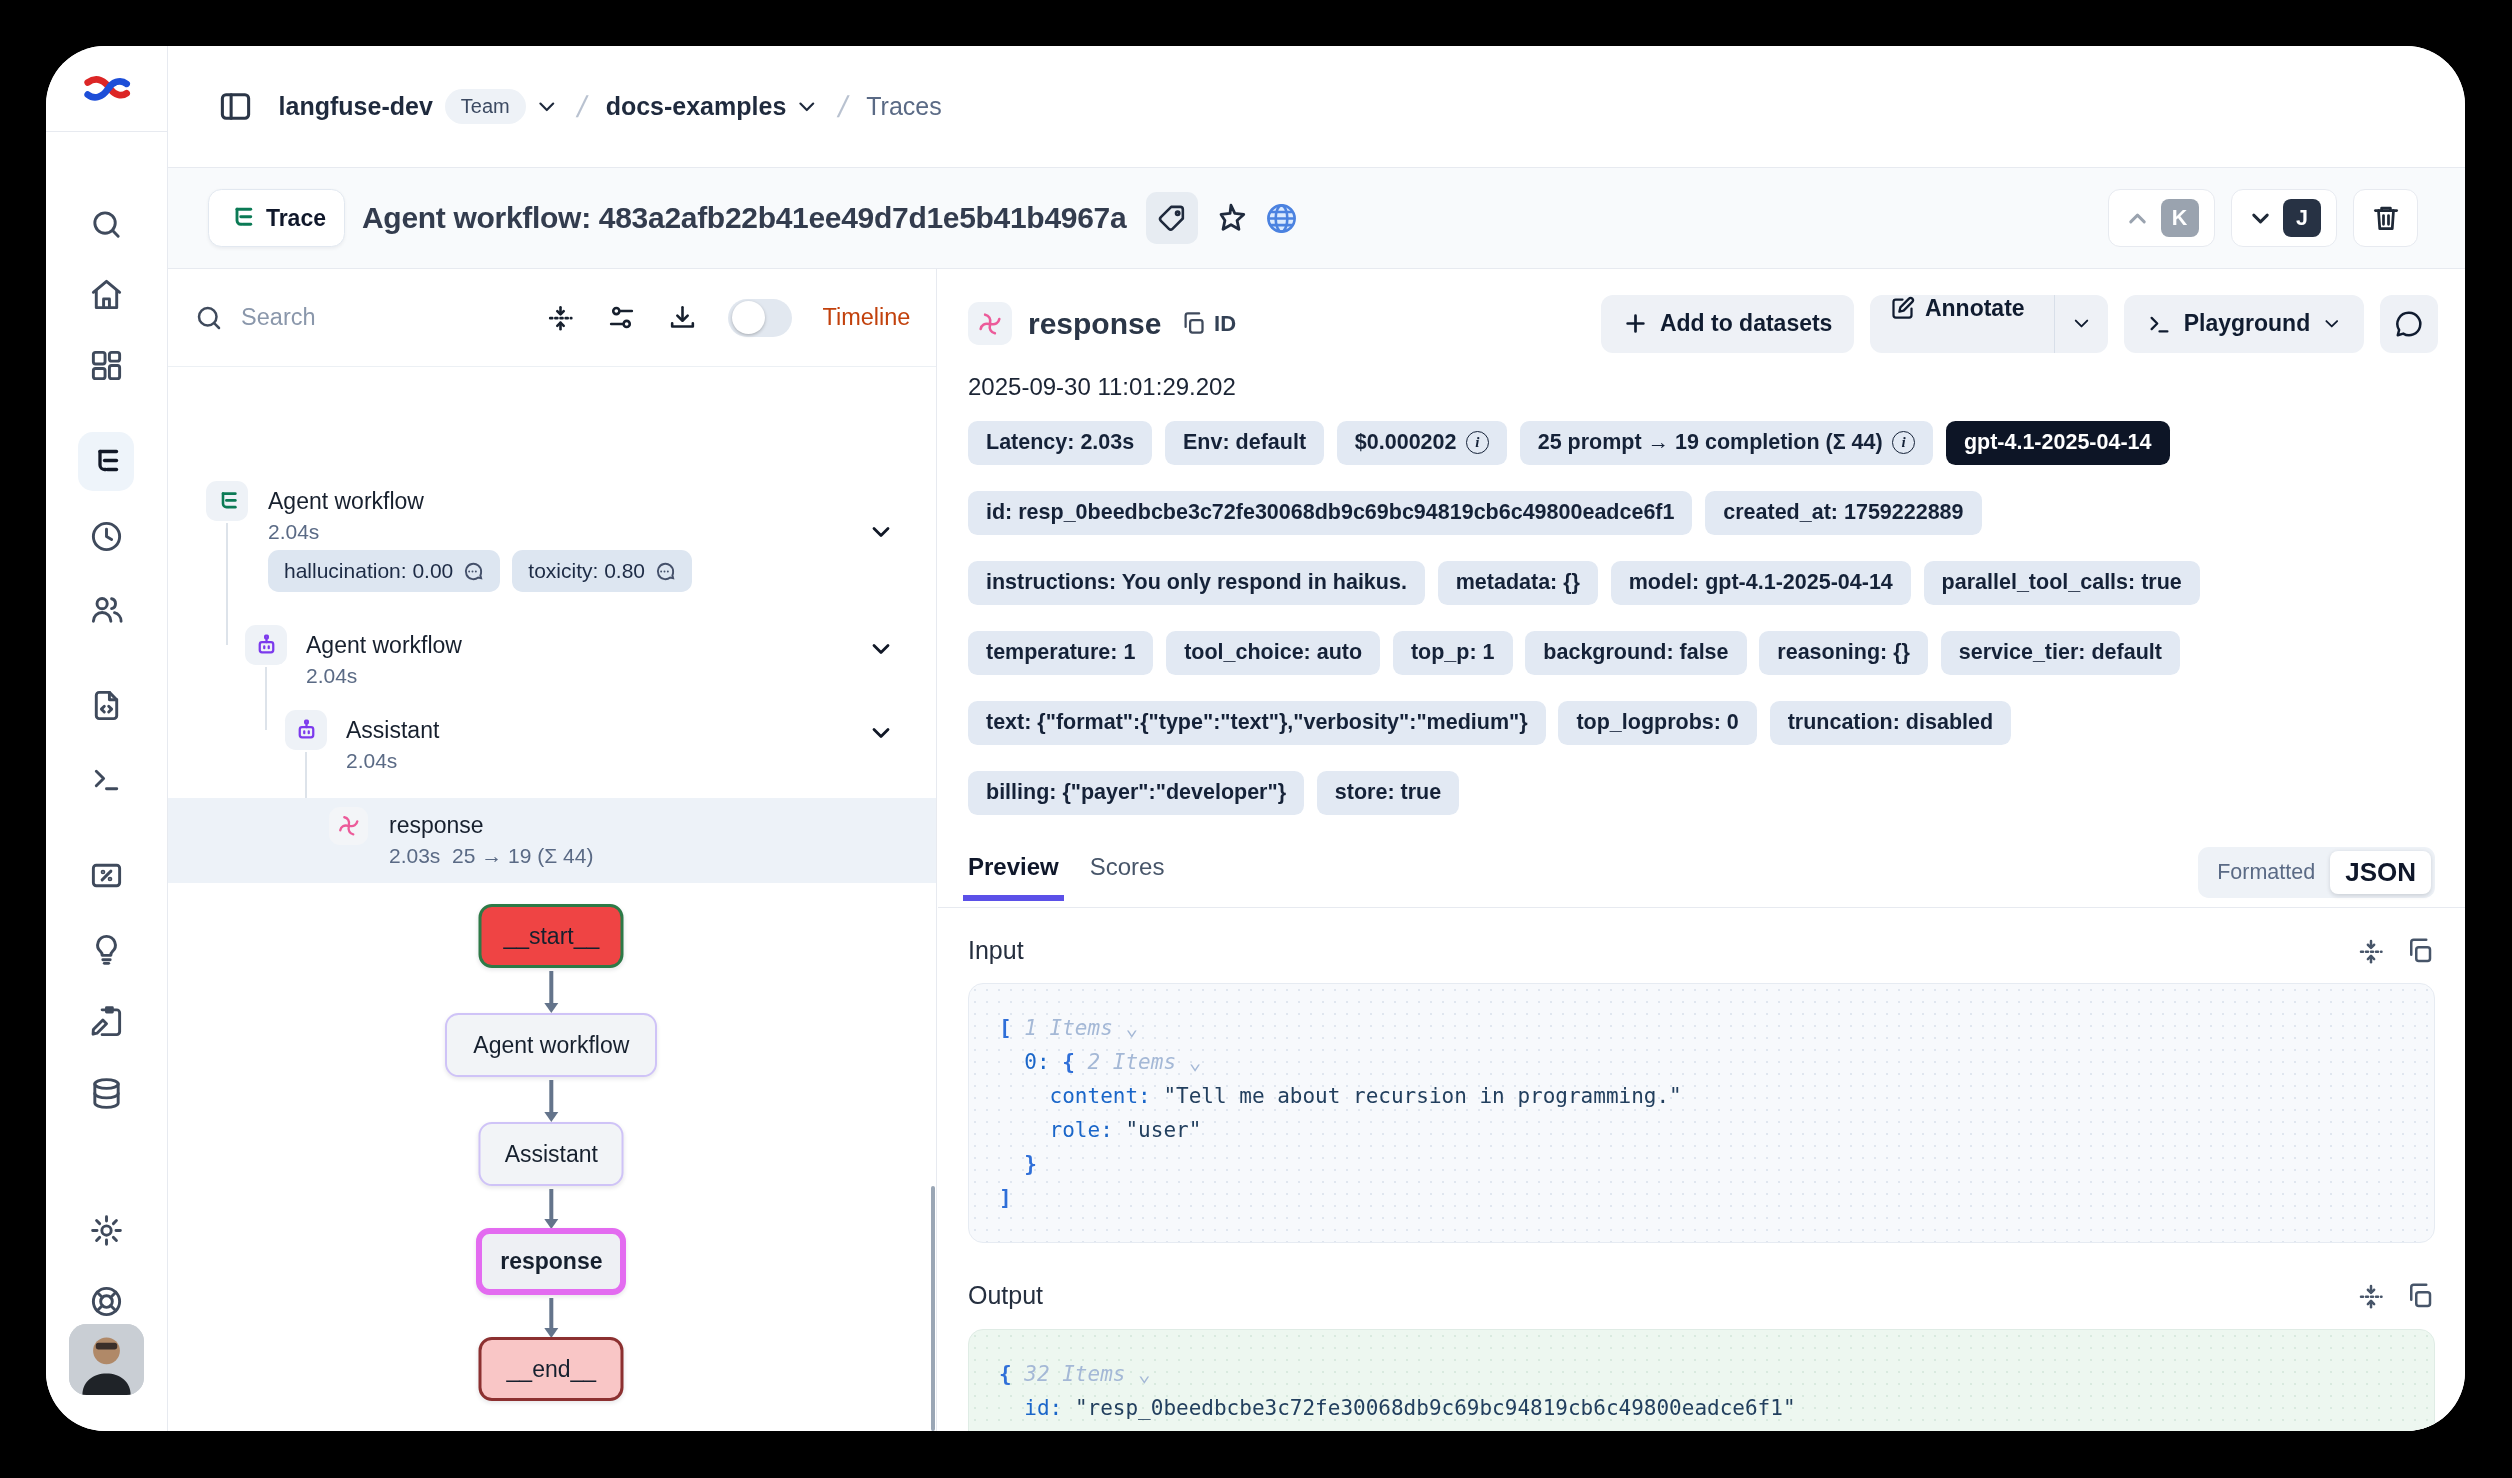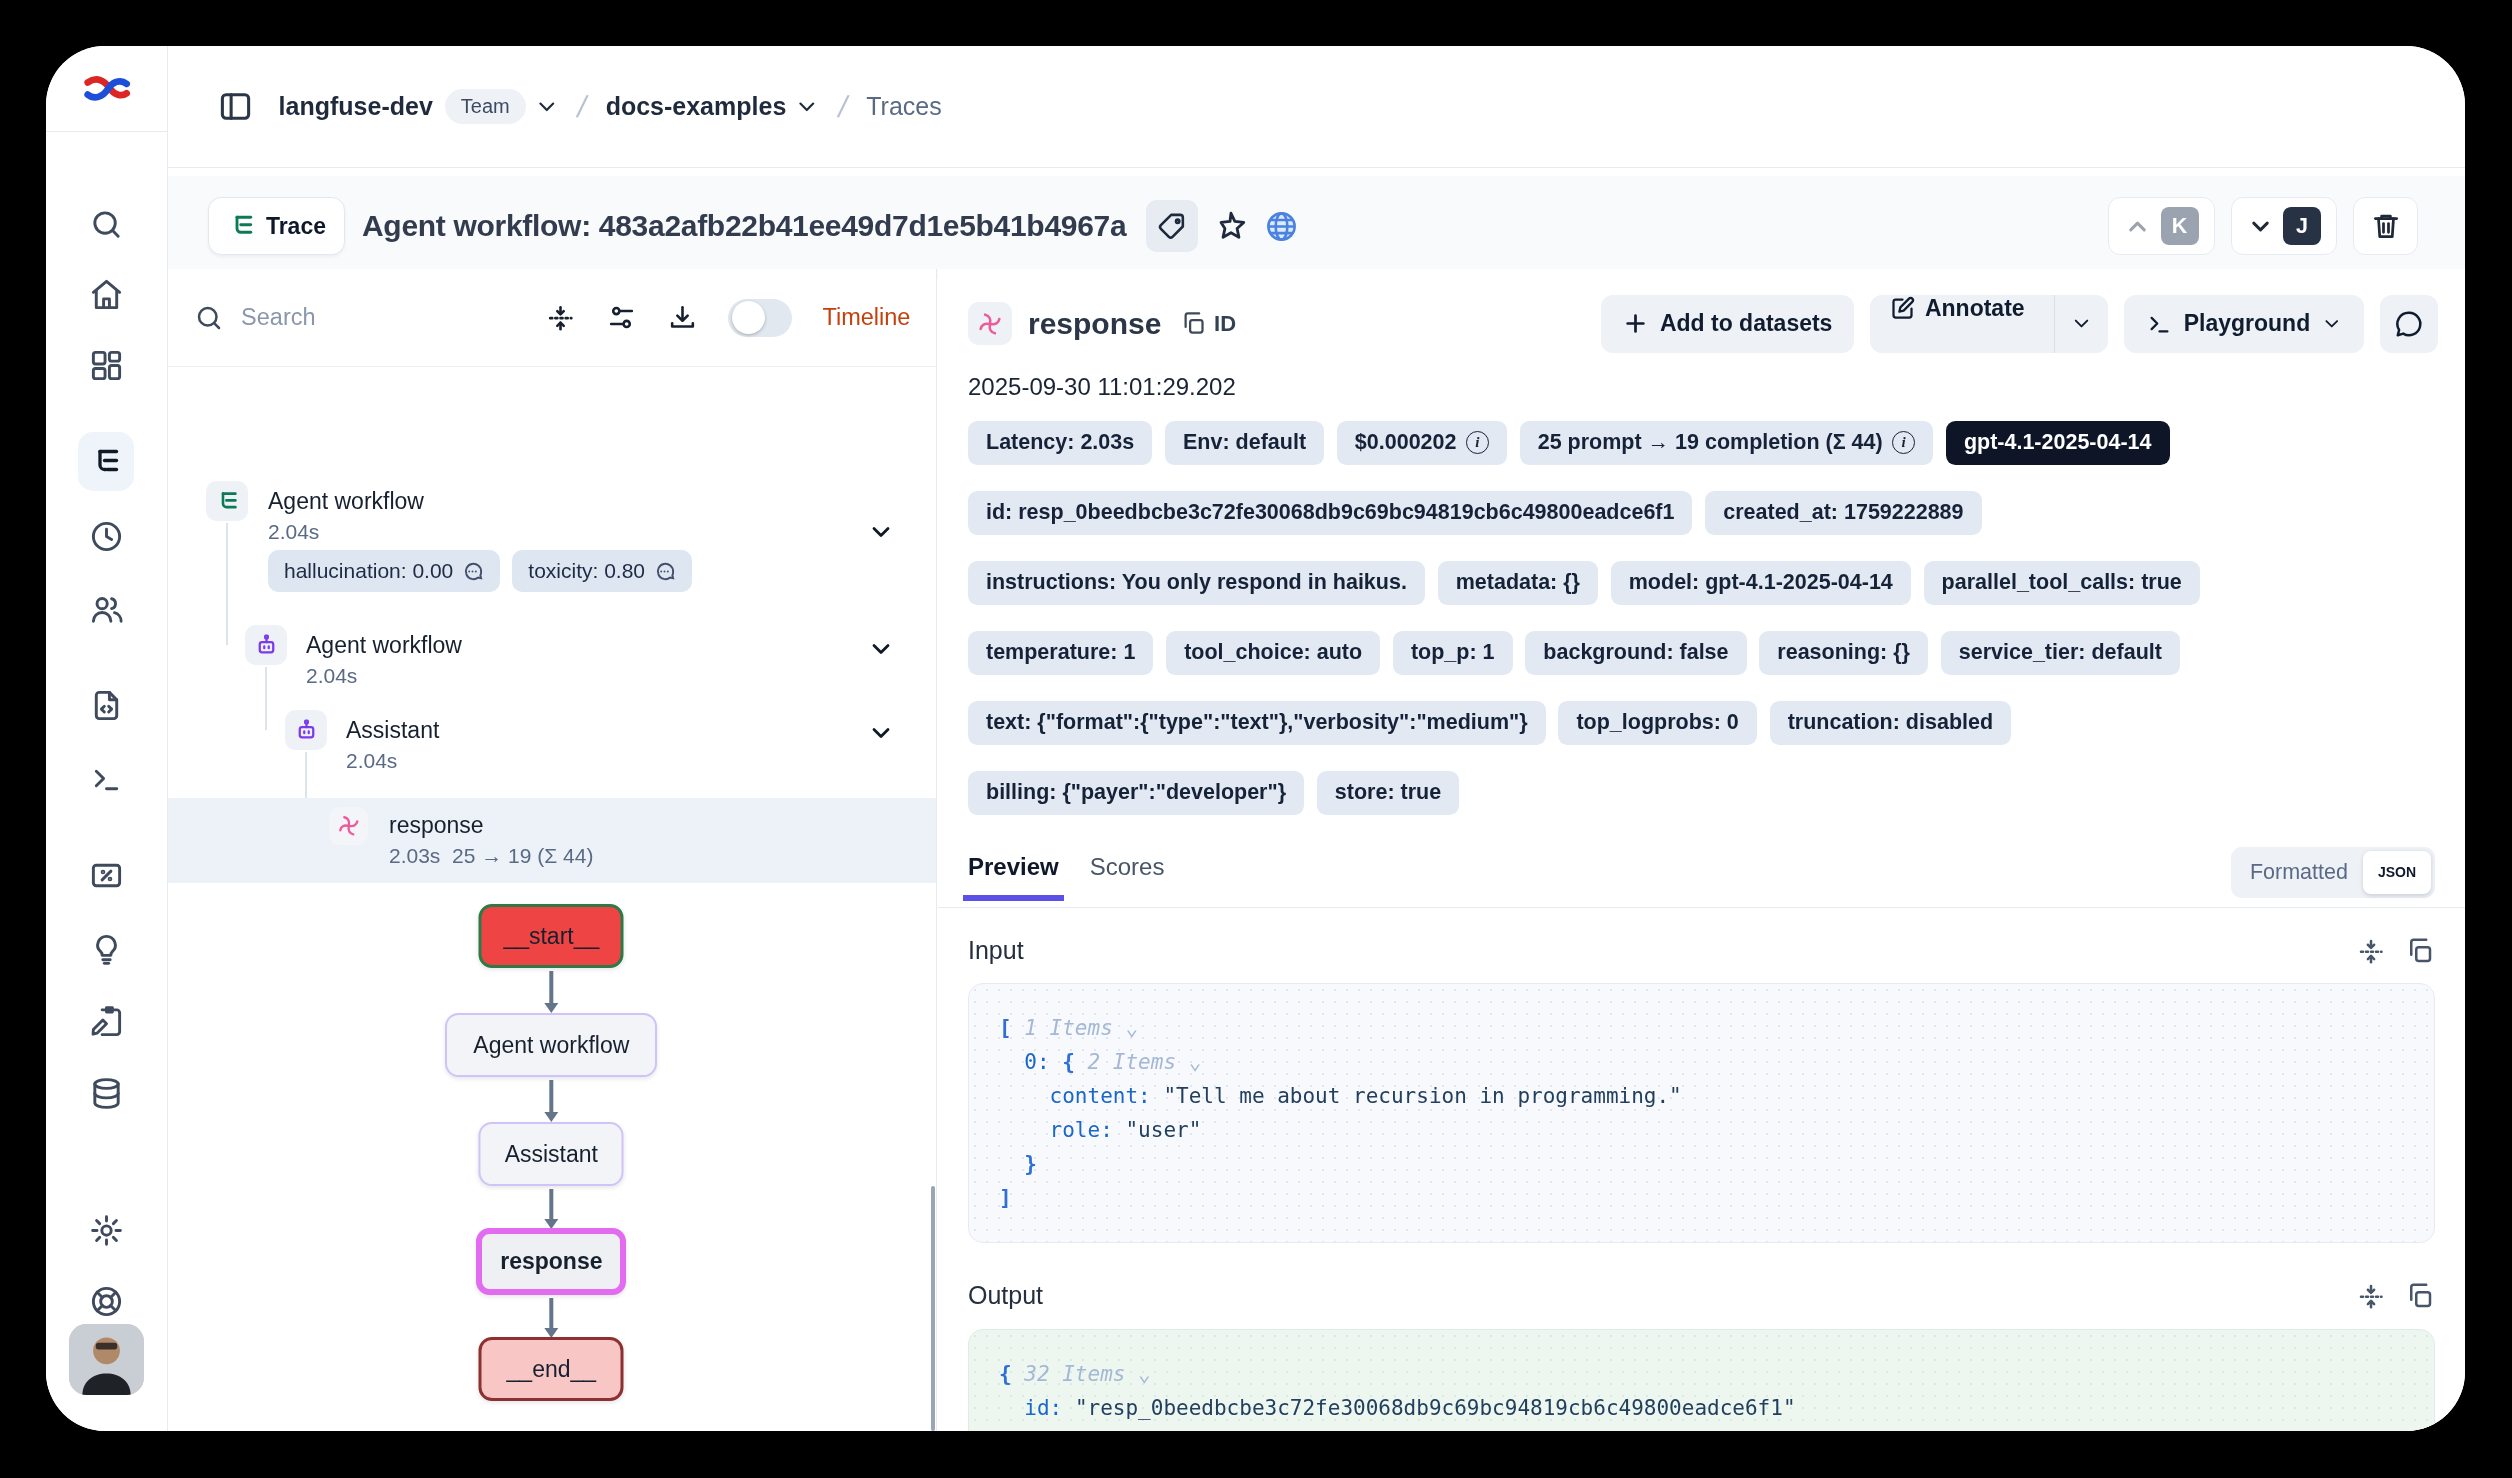--- a/index.html
+++ b/index.html
@@ -26,21 +26,21 @@
     border-bottom:1.3px solid #e7eaf0; display:flex; align-items:center; padding-left:50px; }
   .crumb-org { font-size:25px; font-weight:700; color:#1f2a3d; margin-left:25.6px; }
   .crumb-pill { margin-left:12px; background:#eef2f7; color:#3c4a62; font-size:20px;
     padding:6px 16px; border-radius:672px; }
   .crumb-sep { color:#b9c2d0; font-size:30px; font-weight:300; margin:0 19px; transform:skewX(-12deg); }
   .crumb-proj { font-size:25px; font-weight:700; color:#1f2a3d; }
   .crumb-leaf { font-size:25px; color:#5a6a85; }
   .crumb-chev { margin-left:8px; }
 
   
-  #tracebar { position:absolute; left:122px; top:130px; right:0; height:101px; background:#f8fafc;
+  #tracebar { position:absolute; left:122px; top:122px; right:0; height:101px; background:#f8fafc;
     border-bottom:1.3px solid #e7eaf0; display:flex; align-items:center; padding:0 47px 0 40px; }
   .trace-chip { display:flex; align-items:center; gap:9.4px; background:#fff;
     border:1.3px solid #e2e8f0; border-radius:13.4px; height:58px; padding:0 17.5px;
     box-shadow:0 1.3px 3.4px rgba(15,23,42,.05); }
   .trace-chip span { font-size:23px; font-weight:700; color:#0f172a; }
   .trace-title { margin-left:17.5px; font-size:30px; font-weight:700; color:#333c4e; letter-spacing:-0.3px; }
   .tag-chip { margin-left:20px; width:52px; height:52px; border-radius:10.8px; background:#e7ecf2;
     display:flex; align-items:center; justify-content:center; }
   .bar-icon { margin-left:16px; display:flex; align-items:center; }
   .kbtn { display:flex; align-items:center; gap:9.4px; background:#fff; border:1.3px solid #e7eaf0;
@@ -122,21 +122,21 @@
   #tabsrow { position:relative; margin-top:32px; padding:0 30px; display:flex; align-items:center; }
   .tab { font-size:24px; margin-right:31px; position:relative; padding-bottom:20px; }
   .tab-active { color:#0f172a; font-weight:700; }
   .tab-active:after { content:""; position:absolute; left:-5.4px; right:-5.4px; bottom:0; height:6px;
     background:#5b50e8; }
   .tab-idle { color:#475569; font-weight:500; }
   .seg { margin-left:auto; margin-bottom:9.4px; display:flex; align-items:center; background:#eef2f7;
     border-radius:10.8px; padding:4px; height:51px; }
   .seg .opt-idle { padding:0 15px; font-size:21.5px; color:#5a6a85; }
   .seg .opt-on { background:#fff; border-radius:8px; height:100%; display:flex; align-items:center;
-    padding:0 15px; font-size:14px; font-weight:700; color:#0f172a; box-shadow:0 1.3px 4px rgba(15,23,42,.15); }
+    padding:0 15px; font-size:26px; font-weight:700; color:#0f172a; box-shadow:0 1.3px 4px rgba(15,23,42,.15); }
   #tabs-divider { border:none; border-top:1.3px solid #e7eaf0; }
 
   .io-header { display:flex; align-items:flex-start; margin:28px 30px 0 30px;gap:44px; }
   .io-header .t { font-size:25px; font-weight:500; color:#252f3f; }
   .io-tools { margin-left:auto; display:flex; align-items:center; gap:19px; }
   .codebox { margin:17.5px 30px 0 30px; border-radius:15px; padding:27px 30px;
     font-family:"DejaVu Sans Mono",monospace; font-size:21px; line-height:34px; white-space:pre; }
   .codebox.input { background:#f7f9fc; border:1.3px solid #e6ebf2;
     background-image:radial-gradient(rgba(180,195,215,.35) 1.3px, transparent 1.3px); background-size:12px 12px; }
   .codebox.output { background:#edf7f0; border:1.3px solid #dfece5;

